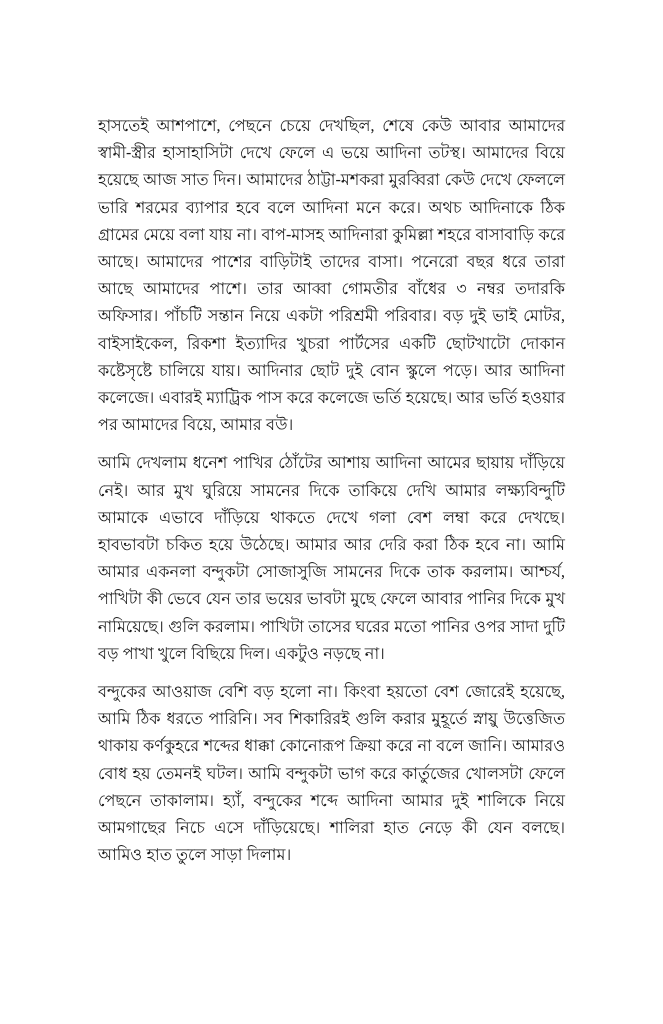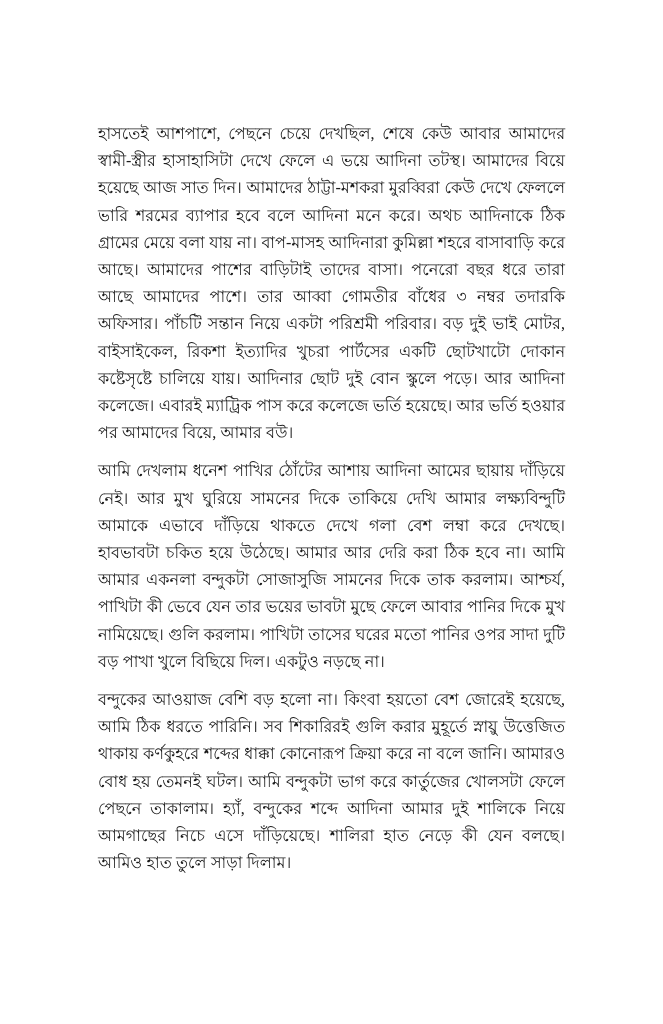--- a/index.html
+++ b/index.html
@@ -11,21 +11,21 @@
 
   body {
     font-family: "Liberation Serif", "DejaVu Serif", serif;
     color: #1a1a1a;
   }
 
   .page {
     position: relative;
     width: 663px;
     height: 876px;
-    margin: 8px auto;
+    margin: 0 auto;
     background: #ffffff;
     overflow: hidden;
     box-sizing: border-box;
   }
 
   
   .text-block {
     position: absolute;
     left: 98px;
     top: 112px;

